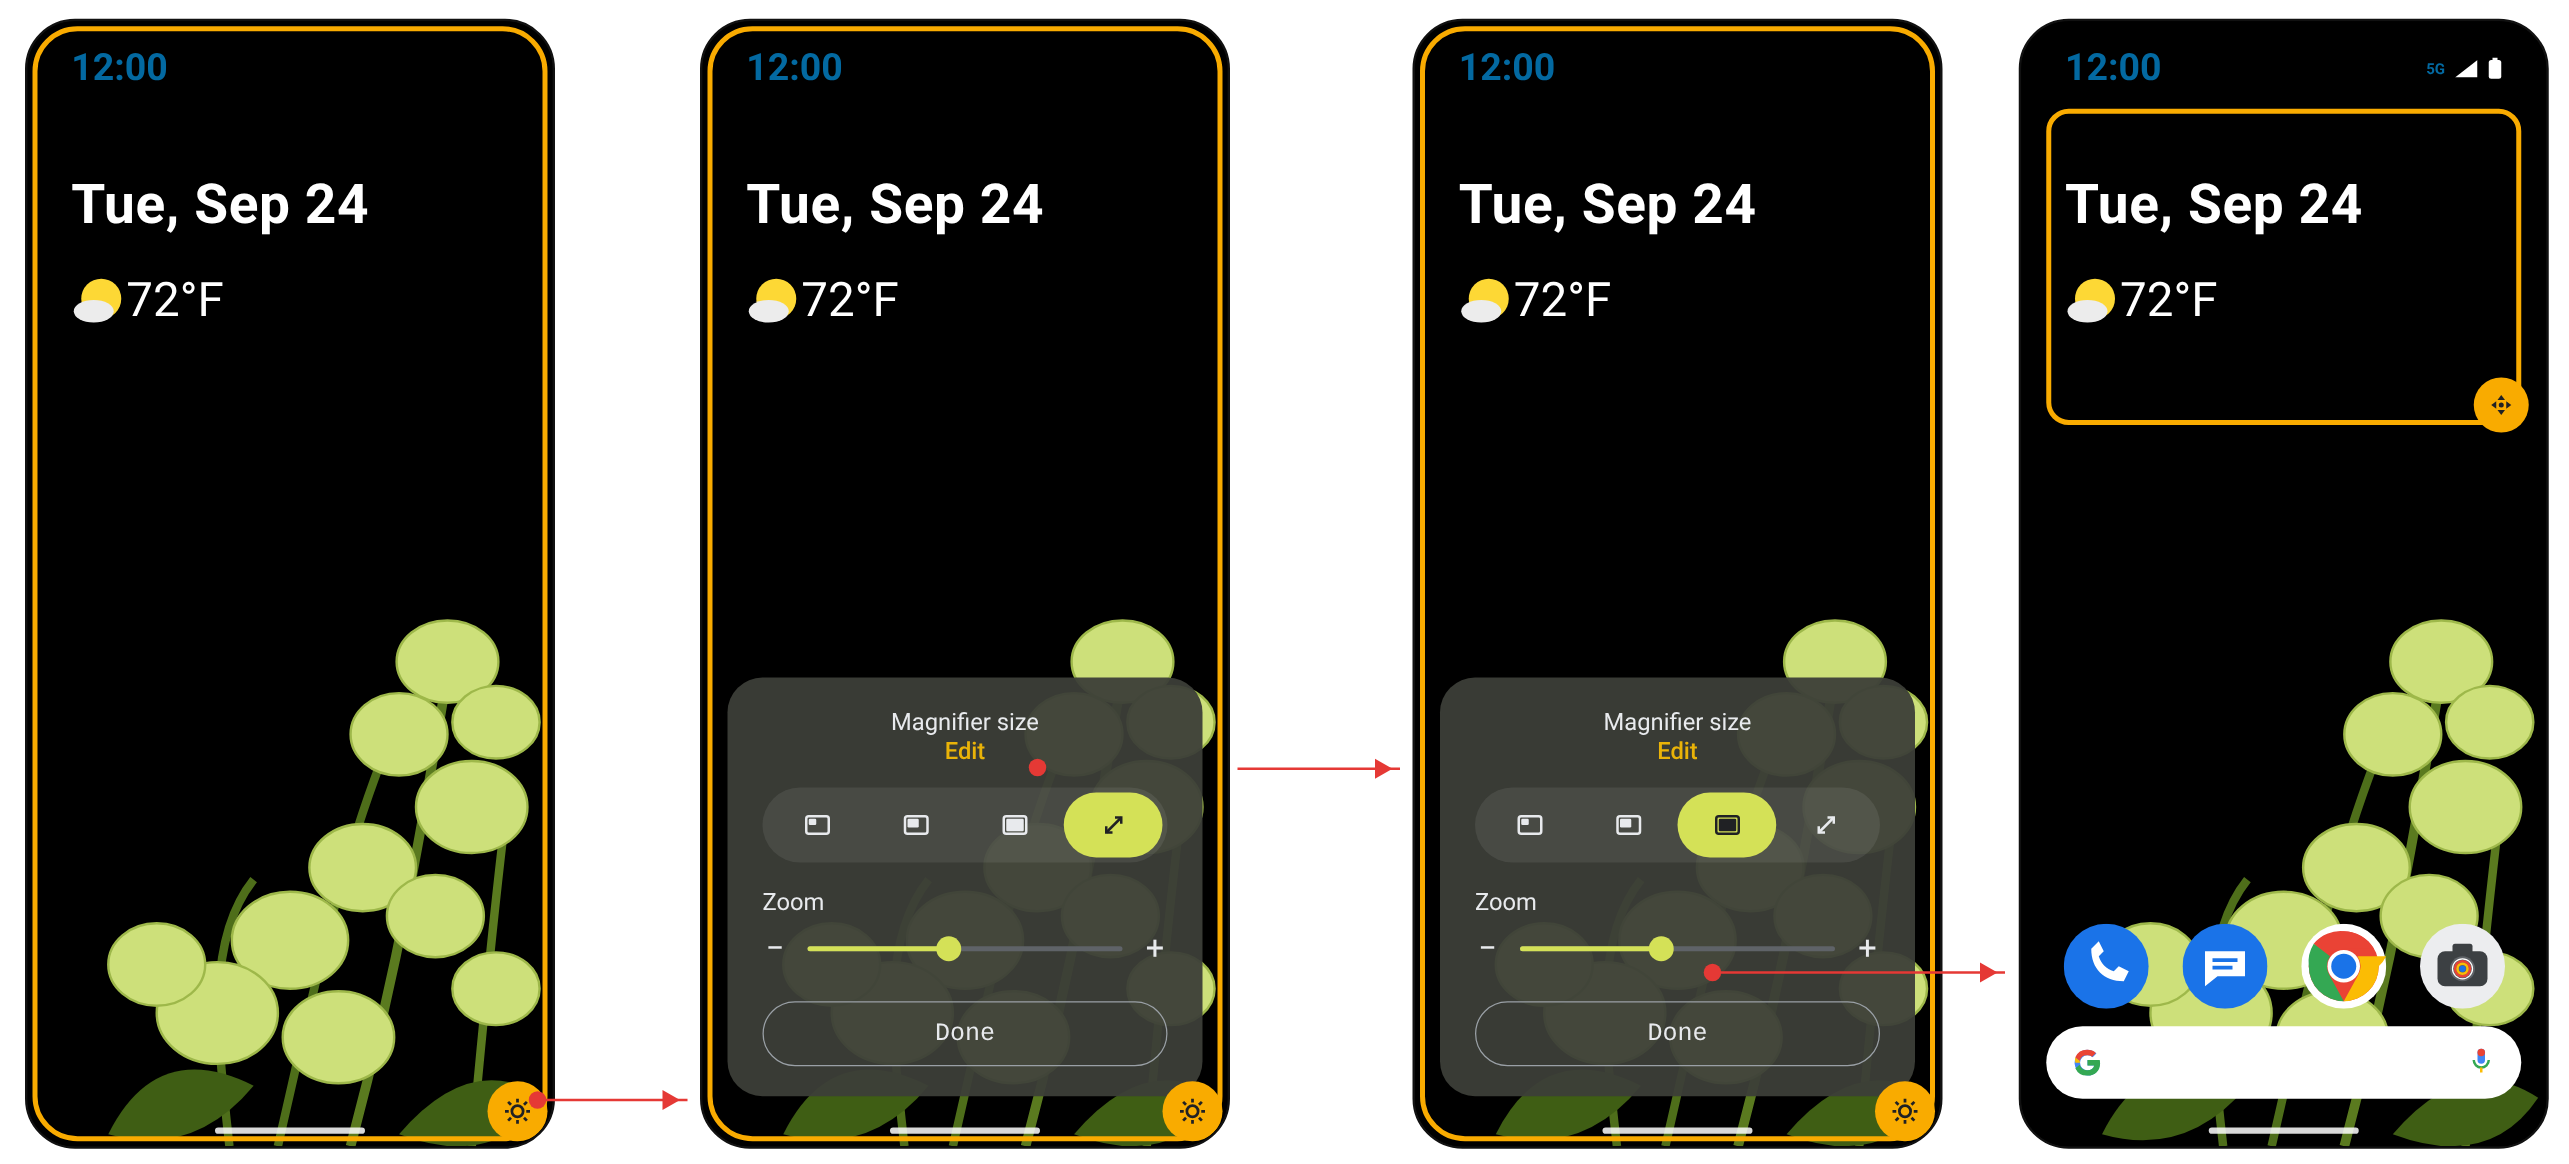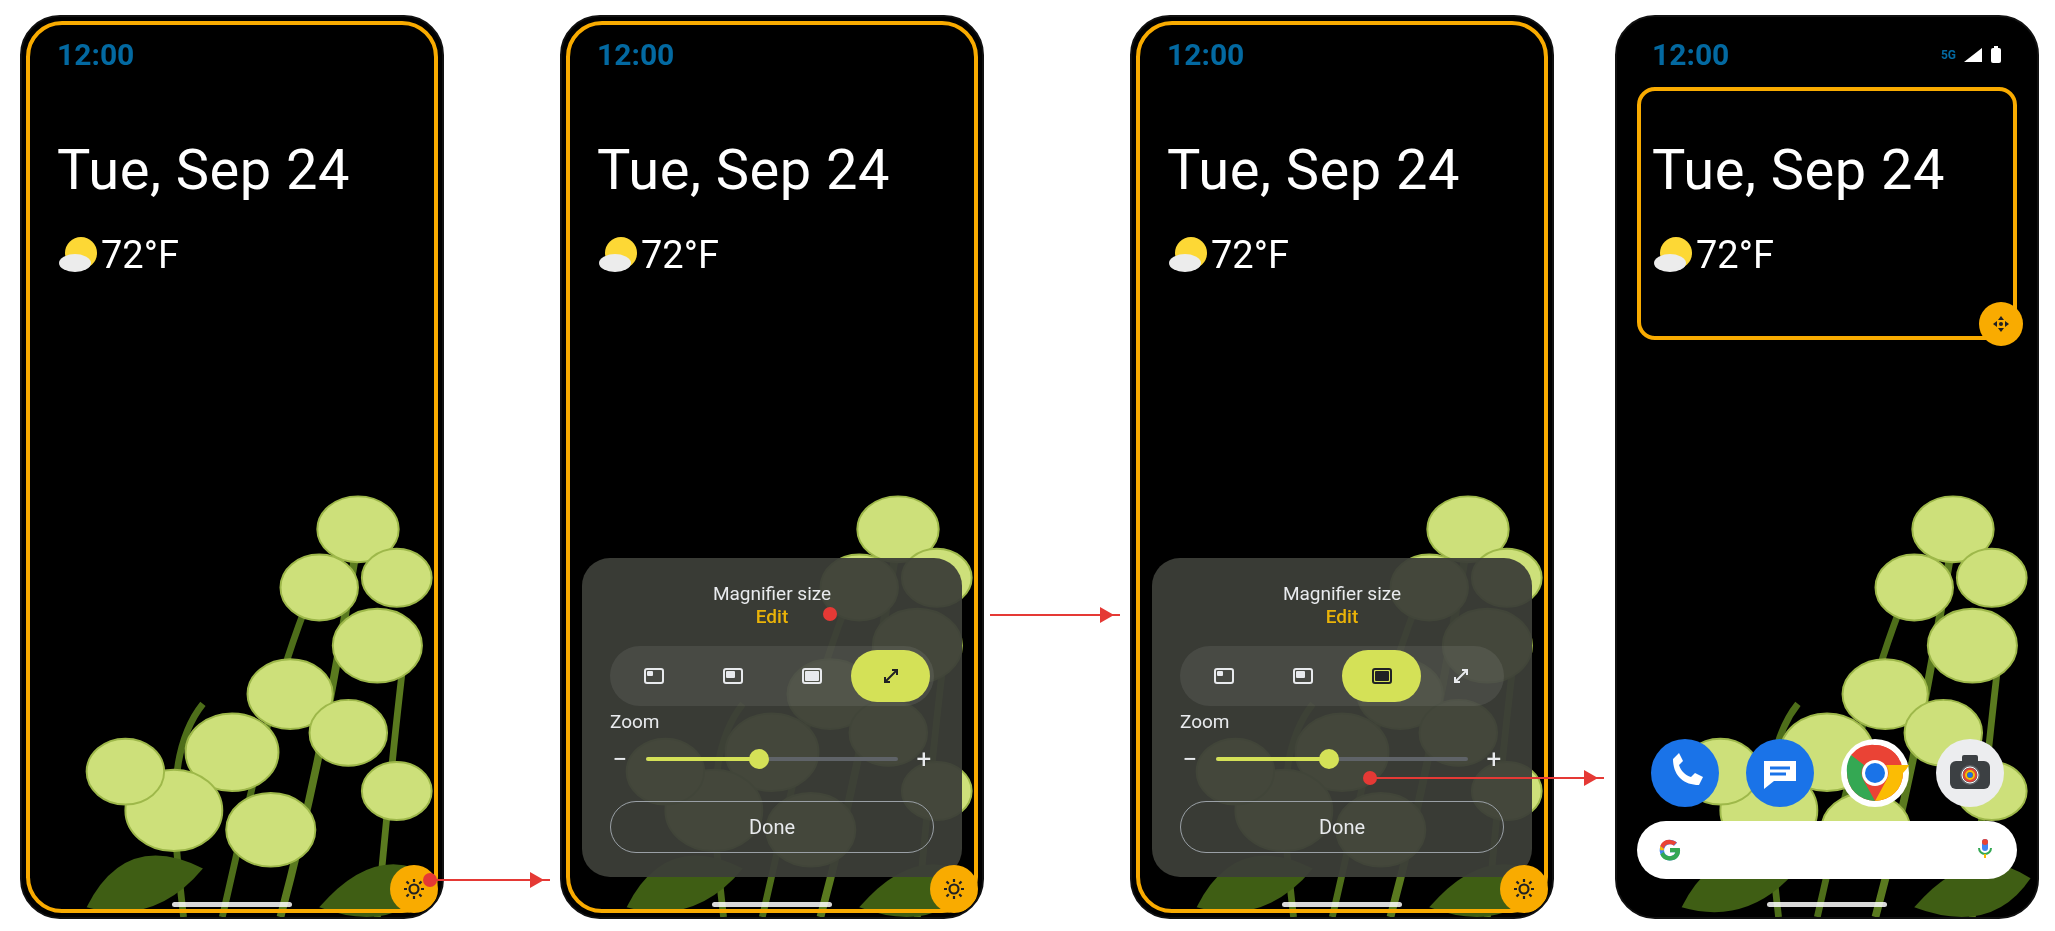--- a/index.html
+++ b/index.html
@@ -4,43 +4,43 @@
 <style>
 html,body{margin:0;padding:0;background:#fff;font-family:Roboto,-apple-system,BlinkMacSystemFont,"Segoe UI",Arial,sans-serif;}
 .canvas{position:relative;width:2055px;height:931px;}
 .phone{position:absolute;width:420px;height:900px;background:#000;border-radius:40px;overflow:hidden;top:15px;border:2px solid #111;}
 .wallpaper{position:absolute;inset:0;background:#000;}
 .flowers{position:absolute;left:0;right:0;bottom:0;height:70%;}
 .flowers svg{width:100%;height:100%;}
 .status{position:absolute;top:20px;left:35px;right:35px;color:#0369a1;display:flex;justify-content:space-between;align-items:center;font-size:30px;font-weight:700;text-align:right;}
 .status .right{display:flex;align-items:center;gap:8px;font-size:12px;}
 .date-block{position:absolute;top:120px;left:35px;color:#fff;}
-.date{font-size:56px;font-weight:400;letter-spacing:.5px;text-align:center;}
+.date{font-size:44px;font-weight:700;letter-spacing:.5px;text-align:center;}
 .weather{margin-top:30px;display:flex;align-items:flex-end;gap:0;font-size:38px;font-weight:400;}
 .sun-icon{width:44px;height:44px;}
 .mag-border{position:absolute;border:4px solid #f9ab00;border-radius:36px;left:4px;right:4px;top:4px;bottom:4px;pointer-events:none;}
 .mag-border.small{left:20px;right:20px;top:70px;height:245px;border-radius:18px;}
 .gear-badge{position:absolute;right:-4px;bottom:-4px;width:48px;height:48px;background:#f9ab00;border-radius:50%;display:flex;align-items:center;justify-content:center;}
 .move-badge{position:absolute;right:-10px;bottom:-10px;width:44px;height:44px;background:#f9ab00;border-radius:50%;display:flex;align-items:center;justify-content:center;}
 .nav-handle{position:absolute;bottom:10px;left:50%;transform:translateX(-50%);width:120px;height:5px;background:#fff;opacity:.85;border-radius:3px;}
 .panel{position:absolute;left:20px;right:20px;bottom:40px;background:rgba(60,62,56,.95);border-radius:28px;padding:24px 28px;color:#e8eaed;}
 .panel-head{display:flex;justify-content:space-between;align-items:center;font-size:19px;flex-direction:column;}
 .panel-head .edit{color:#eab308;font-weight:500;}
 .size-row{margin-top:18px;background:rgba(255,255,255,.08);border-radius:30px;height:52px;display:flex;align-items:center;padding:4px;}
 .size-opt{flex:1;height:100%;display:flex;align-items:center;justify-content:center;border-radius:26px;cursor:pointer;}
 .size-opt.selected{background:#d4e157;}
 .size-opt svg{width:24px;height:24px;}
-.zoom-label{margin-top:4px;font-size:19px;}
+.zoom-label{margin-top:20px;font-size:19px;}
 .zoom-row{display:flex;align-items:center;gap:16px;margin-top:6px;}
 .zoom-row .sign{font-size:26px;width:20px;text-align:center;}
 .slider{flex:1;height:40px;position:relative;}
 .slider .track{position:absolute;left:0;right:0;top:50%;height:4px;background:#5f6368;border-radius:2px;transform:translateY(-50%);}
 .slider .fill{position:absolute;left:0;top:50%;height:4px;background:#d4e157;border-radius:2px;transform:translateY(-50%);}
 .slider .thumb{position:absolute;top:50%;width:20px;height:20px;background:#d4e157;border-radius:50%;transform:translate(-50%,-50%);}
-.done-btn{margin-top:22px;height:50px;border:1.5px solid #9aa0a6;border-radius:26px;display:flex;align-items:center;justify-content:center;font-size:20px;cursor:pointer;color:#e8eaed;}
+.done-btn{margin-top:22px;height:50px;border:1.5px solid #9aa0a6;border-radius:26px;display:flex;align-items:center;justify-content:center;font-size:20px;cursor:pointer;color:#e8eaed;font-family:Liberation Mono, monospace;}
 .dock{position:absolute;left:20px;right:20px;bottom:110px;display:flex;justify-content:space-around;align-items:center;}
 .dock-icon{width:68px;height:68px;border-radius:50%;display:flex;align-items:center;justify-content:center;}
 .search-bar{position:absolute;left:20px;right:20px;bottom:38px;height:58px;background:#fff;border-radius:30px;display:flex;align-items:center;padding:0 20px;justify-content:space-between;}
 .arrow{position:absolute;height:2px;background:#e53935;}
 .arrow::after{content:"";position:absolute;right:-2px;top:50%;transform:translateY(-50%);border:8px solid transparent;border-left:14px solid #e53935;}
 .red-dot{position:absolute;width:14px;height:14px;background:#e53935;border-radius:50%;transform:translate(-50%,-50%);}
 .sig-icon svg{display:block;}
 </style>
 </head>
 <body>

